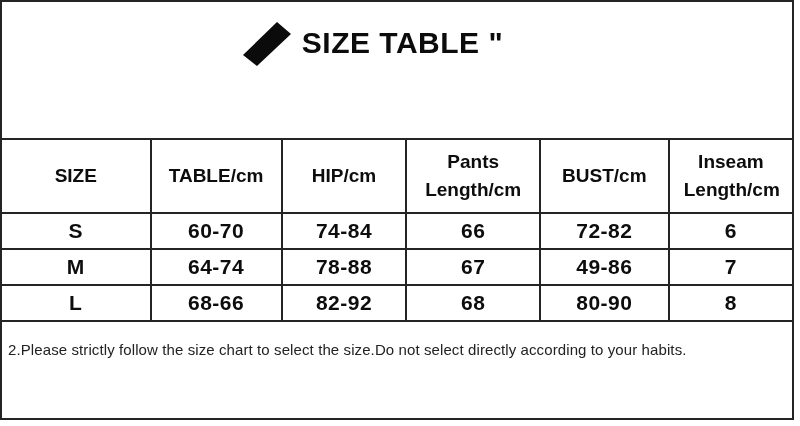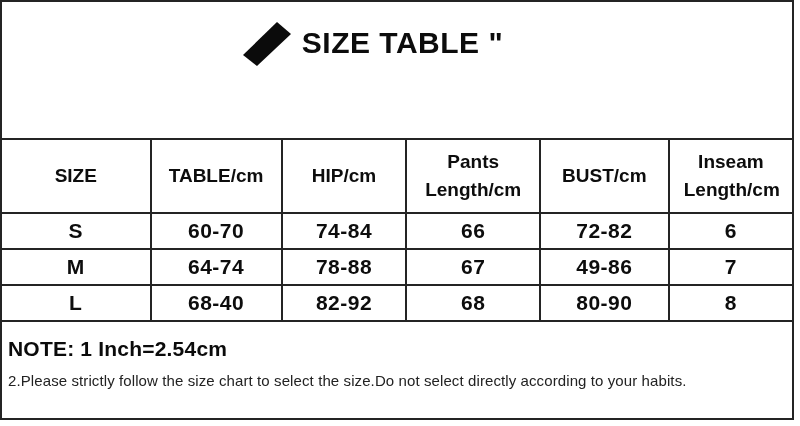--- a/index.html
+++ b/index.html
@@ -137,27 +137,26 @@
       <tr>
         <td>M</td>
         <td>64-74</td>
         <td>78-88</td>
         <td>67</td>
         <td>49-86</td>
         <td>7</td>
       </tr>
       <tr>
         <td>L</td>
-        <td>68-40</td>
+        <td>68-66</td>
         <td>82-92</td>
         <td>68</td>
         <td>80-90</td>
         <td>8</td>
       </tr>
     </tbody>
   </table>
 
   <div class="notes">
-    <div class="note-heading">NOTE: 1 Inch=2.54cm</div>
     <div class="note-line">2.Please strictly follow the size chart to select the size.Do not select directly according to your habits.</div>
   </div>
 
 </div>
 
 </body></html>

